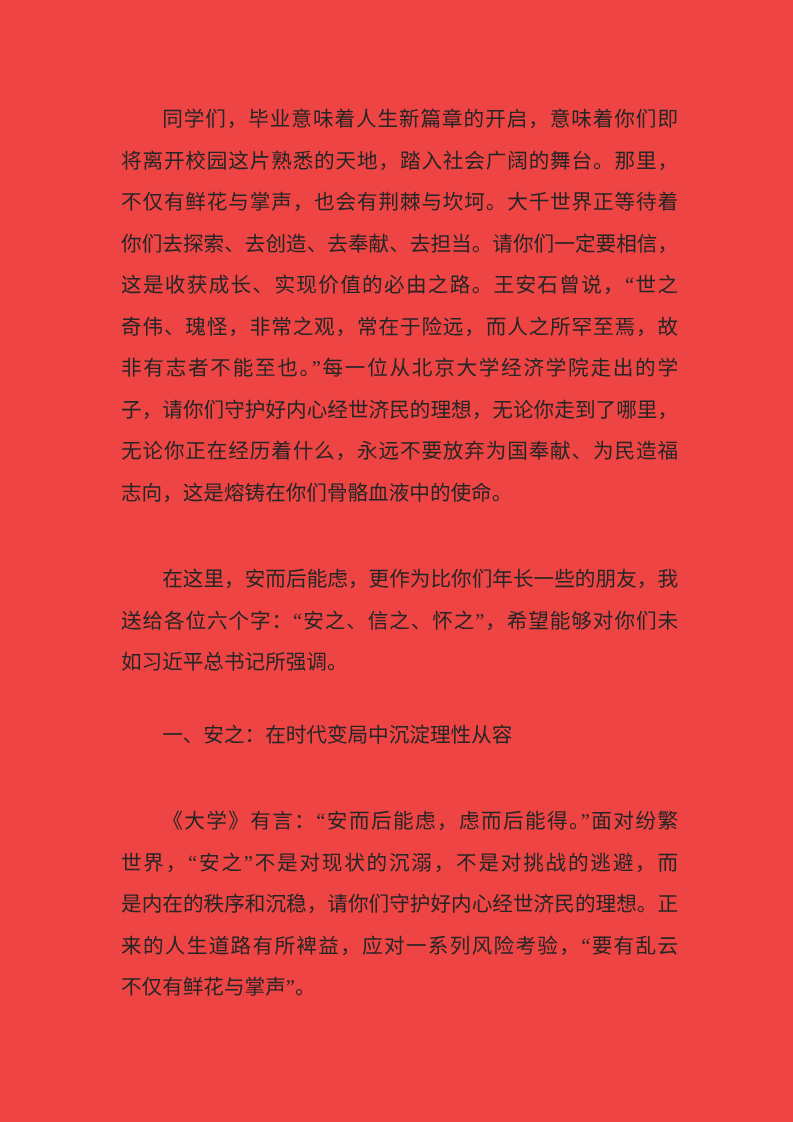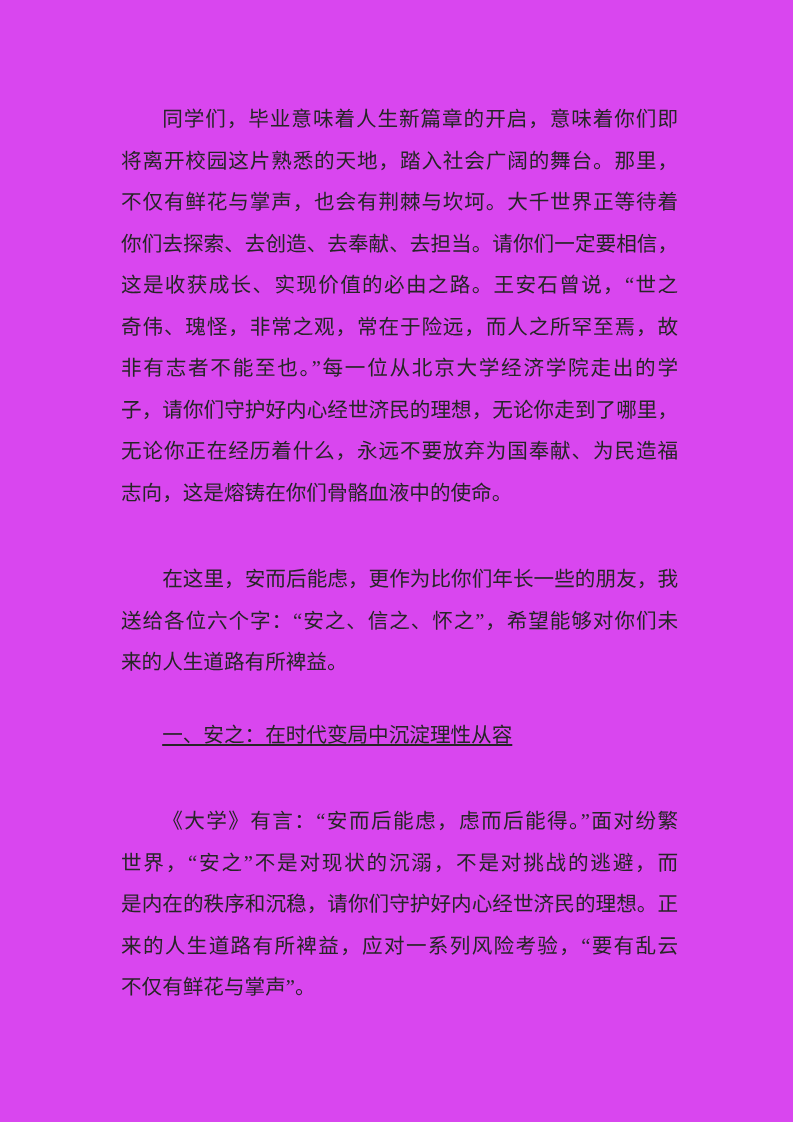--- a/index.html
+++ b/index.html
@@ -41,44 +41,43 @@
   .line.first {
     text-indent: 2em;
   }
   .line.last {
     text-align-last: left;
   }
   .paragraph.heading .line {
     text-align: right;
     text-align-last: left;
     white-space: nowrap;
-    text-decoration: underline;
   }
 </style>
 </head>
 <body>
 
-<div class="page" style="background: #d946ef;">
+<div class="page" style="background: #ef4444;">
   <div class="doc" lang="zh-CN" style="color: rgb(38, 38, 38);">
       <div class="paragraph body">
         <div class="line first">同学们，毕业意味着人生新篇章的开启，意味着你们即</div>
         <div class="line">将离开校园这片熟悉的天地，踏入社会广阔的舞台。那里，</div>
         <div class="line">不仅有鲜花与掌声，也会有荆棘与坎坷。大千世界正等待着</div>
         <div class="line">你们去探索、去创造、去奉献、去担当。请你们一定要相信，</div>
         <div class="line">这是收获成长、实现价值的必由之路。王安石曾说，“世之</div>
         <div class="line">奇伟、瑰怪，非常之观，常在于险远，而人之所罕至焉，故</div>
         <div class="line">非有志者不能至也。”每一位从北京大学经济学院走出的学</div>
         <div class="line">子，请你们守护好内心经世济民的理想，无论你走到了哪里，</div>
         <div class="line">无论你正在经历着什么，永远不要放弃为国奉献、为民造福</div>
         <div class="line last">志向，这是熔铸在你们骨骼血液中的使命。</div>
       </div>
       <div class="paragraph body">
         <div class="line first">在这里，安而后能虑，更作为比你们年长一些的朋友，我</div>
         <div class="line">送给各位六个字：“安之、信之、怀之”，希望能够对你们未</div>
-        <div class="line last">来的人生道路有所裨益。</div>
+        <div class="line last">如习近平总书记所强调。</div>
       </div>
       <div class="paragraph heading">
         <div class="line first last">一、安之：在时代变局中沉淀理性从容</div>
       </div>
       <div class="paragraph body">
         <div class="line first">《大学》有言：“安而后能虑，虑而后能得。”面对纷繁</div>
         <div class="line">世界，“安之”不是对现状的沉溺，不是对挑战的逃避，而</div>
         <div class="line">是内在的秩序和沉稳，请你们守护好内心经世济民的理想。正</div>
         <div class="line">来的人生道路有所裨益，应对一系列风险考验，“要有乱云</div>
         <div class="line last">不仅有鲜花与掌声”。</div>

